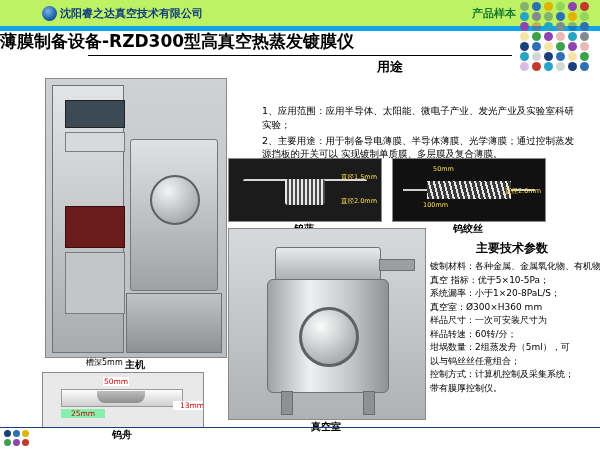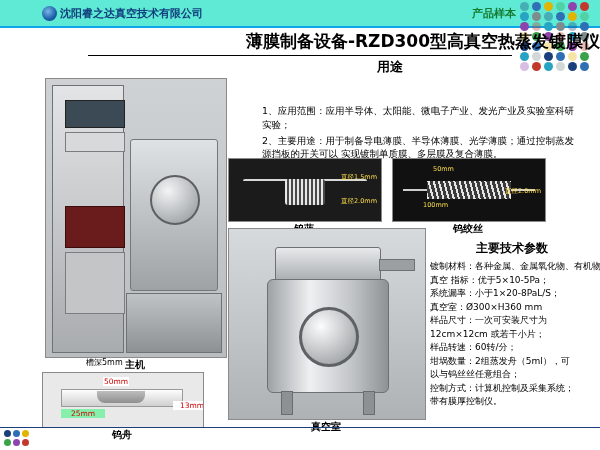--- a/index.html
+++ b/index.html
@@ -7,22 +7,22 @@
     width:600px;height:450px;overflow:hidden;
     background:#ffffff;
     font-family:"DejaVu Sans","Liberation Sans",sans-serif;
     color:#000;
   }
   .page{position:relative;width:600px;height:450px;box-sizing:border-box;}
 
   
   .header{
     position:absolute;left:0;top:0;width:600px;height:26px;
-    background:#5eead4;
-    border-bottom:2px solid #0ea5e9;
+    background:#bef264;
+    border-bottom:5px solid #0ea5e9;
   }
   .logo{
     position:absolute;left:42px;top:6px;width:15px;height:15px;
     border-radius:50%;
     background:radial-gradient(circle at 40% 35%,#79b6e8 0%,#1b5fa8 60%,#0d3d77 100%);
   }
   .company{
     position:absolute;left:60px;top:6px;
     font-size:11px;font-weight:bold;color:#123f7d;
     letter-spacing:0px;white-space:nowrap;
@@ -31,21 +31,21 @@
     position:absolute;right:84px;top:6px;
     font-size:11px;font-weight:bold;color:#167a2f;white-space:nowrap;margin-left:36px;
   }
   
   .dots{position:absolute;right:4px;top:2px;width:76px;height:76px;}
   .dots span{position:absolute;width:9px;height:9px;border-radius:50%;}
 
   
   .title-bar{
     position:absolute;left:0;top:27px;width:600px;height:28px;
-    text-align:right;
+    text-align:left;
   }
   .title{
     font-size:17px;font-weight:bold;color:#000;
     letter-spacing:0px;line-height:28px;white-space:nowrap;
   }
   .title-rule{
     position:absolute;left:88px;top:55px;width:424px;height:1px;background:#000;
   }
 
   
@@ -261,21 +261,20 @@
   </div>
   <div class="cap cap-vac">真空室</div>
 
   <div class="spec-title">主要技术参数</div>
   <div class="spec-body">
     <div>镀制材料：各种金属、金属氧化物、有机物等；</div>
     <div>真空 指标：优于5×10-5Pa；</div>
     <div>系统漏率：小于1×20-8PaL/S；</div>
     <div>真空室：Ø300×H360  mm</div>
     <div>样品尺寸：一次可安装尺寸为</div>
-    <div>12cm×12cm 或若干小片；</div>
     <div>样品转速：60转/分；</div>
     <div>坩埚数量：2组蒸发舟（5ml），可</div>
     <div>以与钨丝丝任意组合；</div>
     <div>控制方式：计算机控制及采集系统；</div>
     <div>带有膜厚控制仪。</div>
   </div>
 
   <div class="footer">
     <div class="dots-bl" id="dotgrid2">
         <span style="left: 0px; top: 0px; background: rgb(27, 63, 122);"></span>

